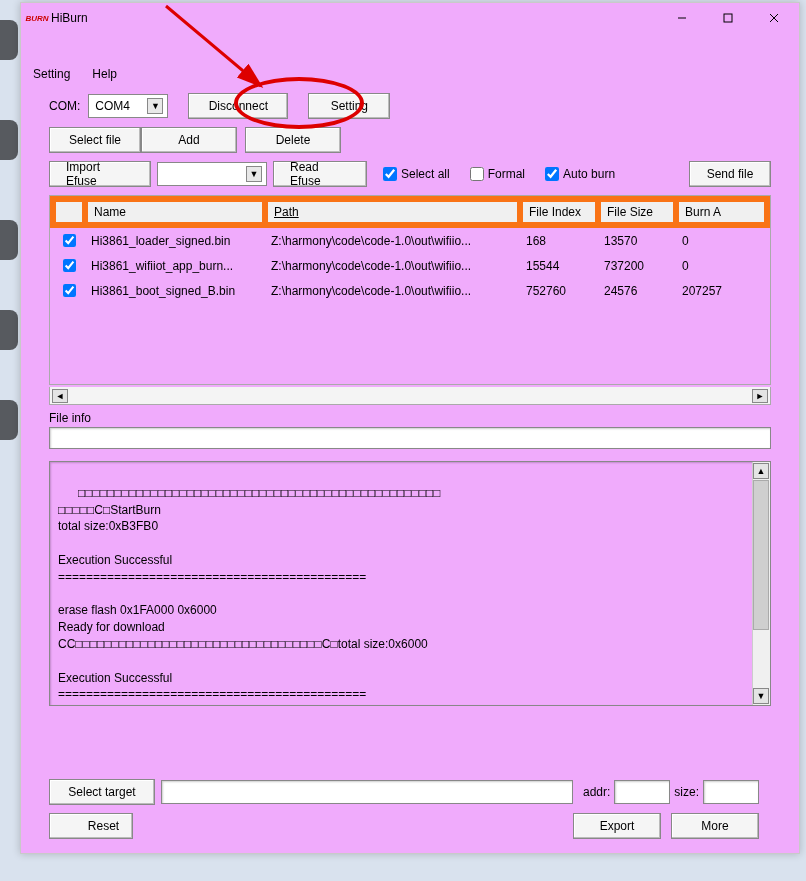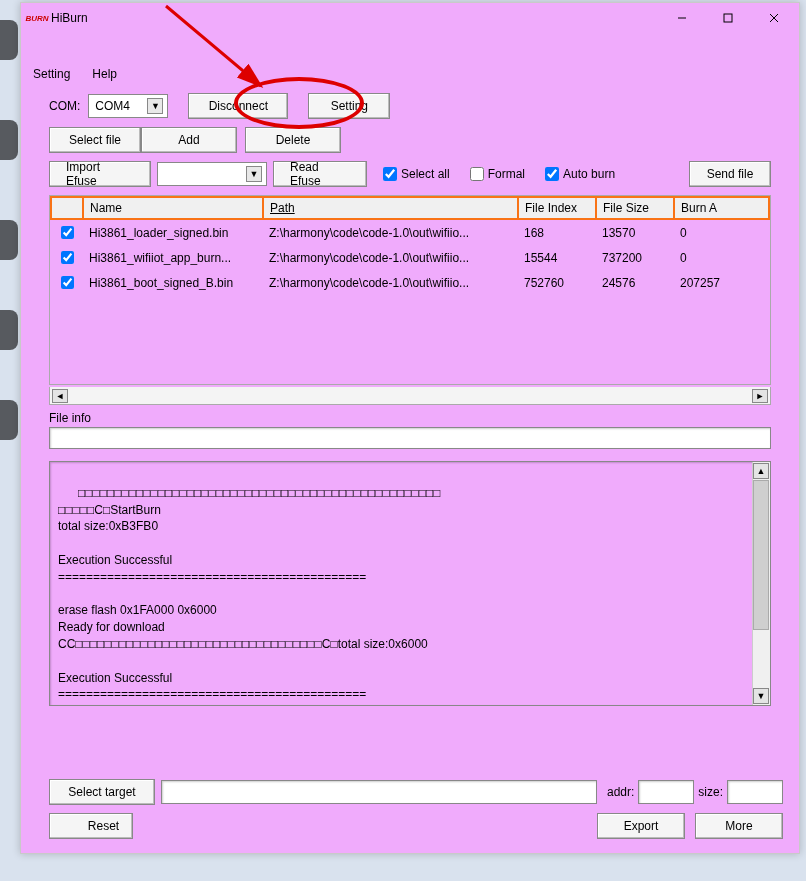--- a/index.html
+++ b/index.html
@@ -47,42 +47,42 @@
   .row-efuse .btn.ie{width:102px;}
   .row-efuse .combo{width:110px;margin:0 6px;}
   .row-efuse .btn.re{width:94px;margin-right:12px;}
   .cb { display:flex; align-items:center; margin-right:16px; }
   .cb input{width:14px;height:14px;margin-right:4px;}
   .row-efuse .btn.send{width:82px;margin-left:auto;}
 
   
   .table-wrap { border:1px solid #aaa; height:190px; position:relative; overflow:hidden; margin-bottom:2px;}
   table { border-collapse:collapse; width:100%; }
-  th { background:#f0f0f0; border:2px solid #f97316; text-align:left; padding:3px 6px; font-weight:400; }
+  th { background:#f0f0f0; border:6px solid #f97316; text-align:left; padding:3px 6px; font-weight:400; }
   td { padding:3px 6px; border-bottom:0; }
   th.ck,td.ck{width:28px;text-align:center;}
   th.nm{width:180px;} th.pa{width:255px;text-decoration:underline;} th.fi{width:78px;} th.fs{width:78px;}
   td{white-space:nowrap;overflow:hidden;text-overflow:ellipsis;margin-left:30px;}
   .hscroll { height:18px;border:1px solid #aaa;border-top:0;background:#f4f4f4;display:flex;align-items:center;padding:0 2px; margin-bottom:6px;}
   .hscroll .ar{width:16px;height:14px;border:1px solid #888;background:#e4e4e4;display:flex;align-items:center;justify-content:center;font-size:9px;}
   .hscroll .track{flex:1;}
 
   .fileinfo-label{margin:4px 0 2px 0;}
   .fileinfo-box{height:22px;border:1px solid #888;box-shadow:inset 1px 1px 2px rgba(0,0,0,.2); margin-bottom:12px;}
 
   .log {
     border:1px solid #888; height:245px; padding:6px 8px; box-shadow:inset 1px 1px 2px rgba(0,0,0,.2);
     white-space:pre-wrap; overflow:hidden; position:relative; font-size:12px; line-height:1.4;
   }
   .log .vbar{position:absolute;right:0;top:0;bottom:0;width:18px;background:#f0f0f0;border-left:1px solid #ccc;}
   .log .thumb{position:absolute;right:1px;top:18px;width:16px;height:150px;background:#cfcfcf;border:1px solid #aaa;}
   .log .va{position:absolute;right:1px;width:16px;height:16px;border:1px solid #888;background:#e4e4e4;display:flex;align-items:center;justify-content:center;font-size:9px;}
   .log .va.up{top:1px;} .log .va.dn{bottom:1px;}
 
-  .bottom { position:absolute; left:28px; right:16px; bottom:14px; }
+  .bottom { position:absolute; left:28px; right:40px; bottom:14px; }
   .row-target .btn.st{width:106px;}
   .row-target .tfield{flex:1;margin:0 6px;}
   .row-target .addr-l,.row-target .size-l{margin:0 4px 0 4px;}
   .row-target .small{width:56px;}
   .row-last{display:flex;margin-top:8px;}
   .row-last .btn.reset{width:84px;padding-left:41px;}
   .row-last .btn.exp{width:88px;margin-right:10px;}
   .row-last .btn.more{width:88px;}
   .row-last .spacer{flex:1;}
 

